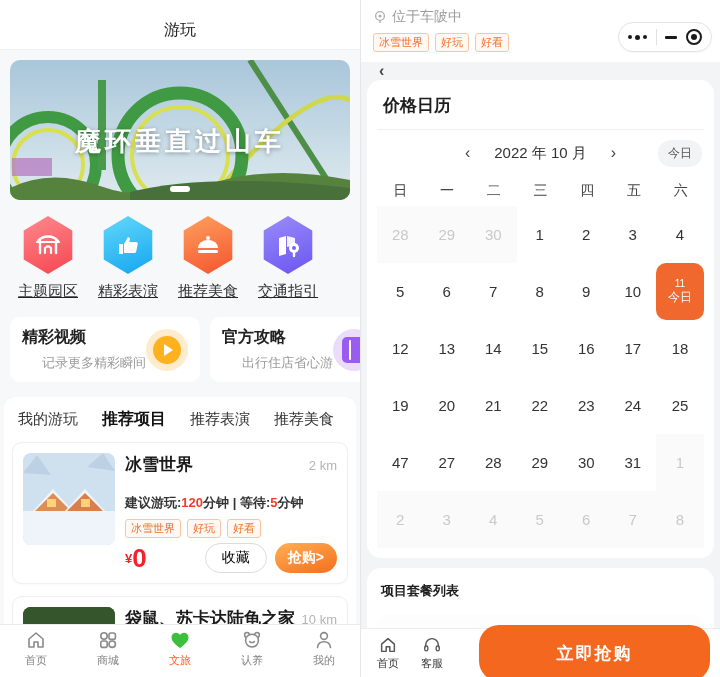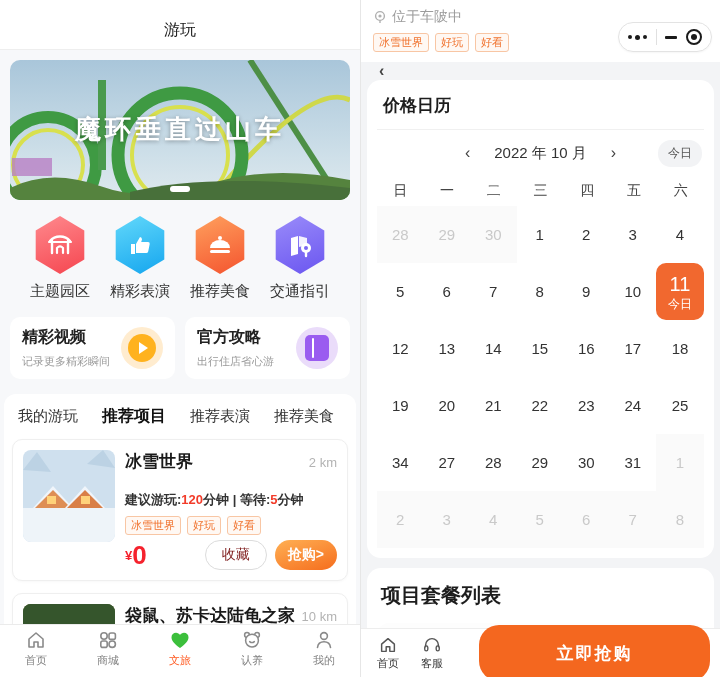--- a/index.html
+++ b/index.html
@@ -7,36 +7,36 @@
   body { font-family:"Liberation Sans","DejaVu Sans",sans-serif; display:flex; background:#fff; color:#222; }
 
   
   .panel-left { width:360px; height:672px; position:relative; background:#f7f8fa; overflow:hidden; }
   .l-header { height:50px; background:#fff; border-bottom:1px solid #eee; display:flex; align-items:flex-end; justify-content:center; padding-bottom:8px; }
   .l-header .title { font-size:16px; color:#1a1a1a; }
   .l-content { height:627px; overflow:hidden; position:relative; }
 
   .hero { margin:10px; height:140px; border-radius:10px; position:relative; overflow:hidden; }
   .hero svg { position:absolute; inset:0; width:100%; height:100%; }
-  .hero-title { position:absolute; width:100%; top:52px; text-align:center; color:#fff; font-size:26px; font-weight:bold; letter-spacing:4px; text-shadow:0 1px 4px rgba(0,0,0,.35); }
+  .hero-title { position:absolute; width:100%; top:64px; text-align:center; color:#fff; font-size:26px; font-weight:bold; letter-spacing:4px; text-shadow:0 1px 4px rgba(0,0,0,.35); }
   .hero-dot { position:absolute; left:50%; transform:translateX(-50%); bottom:8px; width:20px; height:6px; border-radius:3px; background:#fff; }
 
-  .quick-grid { display:flex; justify-content:center; margin:16px 8px 8px; }
+  .quick-grid { display:flex; justify-content:flex-start; margin:16px 8px 8px;text-decoration:underline; }
   .quick-item { width:80px; display:flex; flex-direction:column; align-items:center; }
   .hex { width:54px; height:58px; clip-path:polygon(50% 0,95% 25%,95% 75%,50% 100%,5% 75%,5% 25%); display:flex; align-items:center; justify-content:center; }
   .hex.red    { background:linear-gradient(160deg,#ff8a8e,#f5454f); }
   .hex.blue   { background:linear-gradient(160deg,#63d9fb,#14a5ee); }
   .hex.orange { background:linear-gradient(160deg,#ffa15e,#f4532e); }
   .hex.purple { background:linear-gradient(160deg,#9a8cfa,#6a55f0); }
   .quick-label { margin-top:8px; font-size:15px; color:#333; }
 
   .promo-row { display:flex; gap:10px; margin:16px 10px 0; }
   .promo-card { flex:1; background:#fff; border-radius:10px; padding:10px 12px; display:flex; align-items:center; justify-content:space-between; }
   .promo-title { font-size:16px; font-weight:bold; color:#222; }
-  .promo-sub { font-size:11px; color:#9a9a9a; margin-top:6px; white-space:nowrap; }
+  .promo-sub { font-size:13px; color:#9a9a9a; margin-top:6px; white-space:nowrap;margin-left:20px; }
   .badge-circle { width:42px; height:42px; border-radius:50%; display:flex; align-items:center; justify-content:center; flex:none; }
   .badge-circle.peach { background:#ffeccf; }
   .badge-circle.lav { background:#eadcfa; }
   .play-inner { width:28px; height:28px; border-radius:50%; background:#ffb21e; display:flex; align-items:center; justify-content:center; }
   .play-tri { width:0; height:0; border-left:9px solid #fff; border-top:6px solid transparent; border-bottom:6px solid transparent; margin-left:3px; }
   .book-inner { width:24px; height:26px; border-radius:5px; background:#9a5cf0; position:relative; }
   .book-inner:after { content:""; position:absolute; left:7px; top:3px; bottom:3px; width:2px; background:#fff; border-radius:1px; }
 
   .list-card { margin:15px 4px 0; background:#fff; border-radius:12px 12px 0 0; padding:12px 8px 8px; min-height:300px; }
   .tabs { display:flex; gap:24px; padding:0 6px; white-space:nowrap; overflow:hidden; align-items:baseline; }
@@ -51,21 +51,21 @@
   .item-title { font-size:17px; font-weight:bold; color:#1a1a1a; }
   .item-dist { font-size:13px; color:#b3b3b3; }
   .item-meta { font-size:13px; color:#333; margin-top:18px;font-weight:bold; }
   .item-meta .num { color:#f23c2a; }
   .tag-row { display:flex; gap:6px; margin-top:7px; flex-wrap:nowrap; }
   .tag { font-size:11px; color:#f0712c; border:1px solid #f8c6a4; background:#fff8f3; border-radius:3px; padding:1px 5px; white-space:nowrap; }
   .price-row { display:flex; align-items:center; margin-top:5px; }
   .cur { color:#f5222d; font-size:13px; font-weight:bold; }
   .price { color:#f5222d; font-size:26px; font-weight:bold; line-height:1; }
   .btns { margin-left:auto; display:flex; gap:8px; align-items:center; }
-  .btn-fav { border:1px solid #dcdcdc; background:#fff; border-radius:15px; padding:5px 16px; font-size:14px; color:#7f1d1d; }
+  .btn-fav { border:1px solid #dcdcdc; background:#fff; border-radius:15px; padding:5px 16px; font-size:14px; color:#000000; }
   .btn-buy { border:none; background:linear-gradient(160deg,#ffb054,#f56d1d); color:#fff; border-radius:15px; padding:6px 13px; font-size:14px; font-weight:bold; }
 
   .l-nav { position:absolute; left:0; bottom:0; width:100%; height:48px; background:#fff; border-top:1px solid #ebebeb; display:flex; z-index:5; }
   .l-nav-item { flex:1; display:flex; flex-direction:column; align-items:center; justify-content:center; gap:2px; }
   .l-nav-label { font-size:11px; color:#808080; }
   .l-nav-item.active .l-nav-label { color:#ff5a21; }
 
   
   .panel-right { width:360px; height:677px; position:relative; background:#f3f4f6; border-left:1px solid #e6e6e6; overflow:hidden; }
   .r-top { background:#fff; padding:8px 12px 10px; position:relative; }
@@ -88,25 +88,25 @@
   .cal-head { position:relative; height:46px; display:flex; align-items:center; justify-content:center; gap:20px; }
   .cal-arrow { font-size:16px; color:#444; background:none; border:none; padding:0 4px; }
   .cal-month { font-size:15px; color:#333; }
   .today-btn { position:absolute; right:2px; top:10px; background:#f2f3f5; border:none; border-radius:13px; padding:5px 10px; font-size:12px; color:#555; }
   .weekday-row { display:grid; grid-template-columns:repeat(7,1fr); height:30px; align-items:center; }
   .weekday { text-align:center; font-size:14px; color:#444; }
   .cal-grid { display:grid; grid-template-columns:repeat(7,1fr); }
   .cell { height:57px; display:flex; align-items:center; justify-content:center; font-size:15px; color:#333; }
   .cell.other { background:#fafafa; color:#c9c9c9; }
   .today-box { width:48px; height:57px; background:#f1682f; border-radius:10px; color:#fff; display:flex; flex-direction:column; align-items:center; justify-content:center; line-height:1.25; }
-  .today-box .d { font-size:20px; }
+  .today-box .d { font-size:10px; }
   .today-box .sub { font-size:12px; }
 
   .pkg-card { margin:10px 6px 0; background:#fff; border-radius:14px 14px 0 0; padding:14px 10px 20px; }
-  .pkg-title { font-size:20px; font-weight:bold; color:#1d1d1d; padding:0 4px; }
+  .pkg-title { font-size:13px; font-weight:bold; color:#1d1d1d; padding:0 4px; }
   .pkg-row { margin-top:14px; background:#fdfdfd; border-radius:12px; padding:14px 10px; display:flex; align-items:center; }
   .pkg-name { font-size:16px; color:#333; }
   .stepper { margin-left:auto; display:flex; align-items:center; gap:10px; }
   .step-minus { width:26px; height:26px; border-radius:50%; border:1px solid #e3e3e3; background:#fff; color:#bbb; font-size:15px; display:flex; align-items:center; justify-content:center; }
   .step-count { font-size:15px; color:#333; }
   .step-plus { width:26px; height:26px; border-radius:50%; border:none; background:#993a30; color:#fff; font-size:15px; display:flex; align-items:center; justify-content:center; }
 
   .r-bar { position:absolute; left:0; bottom:0; width:100%; height:49px; background:#fff; border-top:1px solid #ededed; display:flex; align-items:center; padding:0 10px 0 16px; gap:22px; z-index:5; }
   .r-bar-item { display:flex; flex-direction:column; align-items:center; gap:1px; }
   .r-bar-label { font-size:11px; color:#333; }
@@ -417,21 +417,21 @@
       <div class="cell">16</div>
       <div class="cell">17</div>
       <div class="cell">18</div>
       <div class="cell">19</div>
       <div class="cell">20</div>
       <div class="cell">21</div>
       <div class="cell">22</div>
       <div class="cell">23</div>
       <div class="cell">24</div>
       <div class="cell">25</div>
-      <div class="cell">34</div>
+      <div class="cell">47</div>
       <div class="cell">27</div>
       <div class="cell">28</div>
       <div class="cell">29</div>
       <div class="cell">30</div>
       <div class="cell">31</div>
       <div class="cell other">1</div>
       <div class="cell other">2</div>
       <div class="cell other">3</div>
       <div class="cell other">4</div>
       <div class="cell other">5</div>

